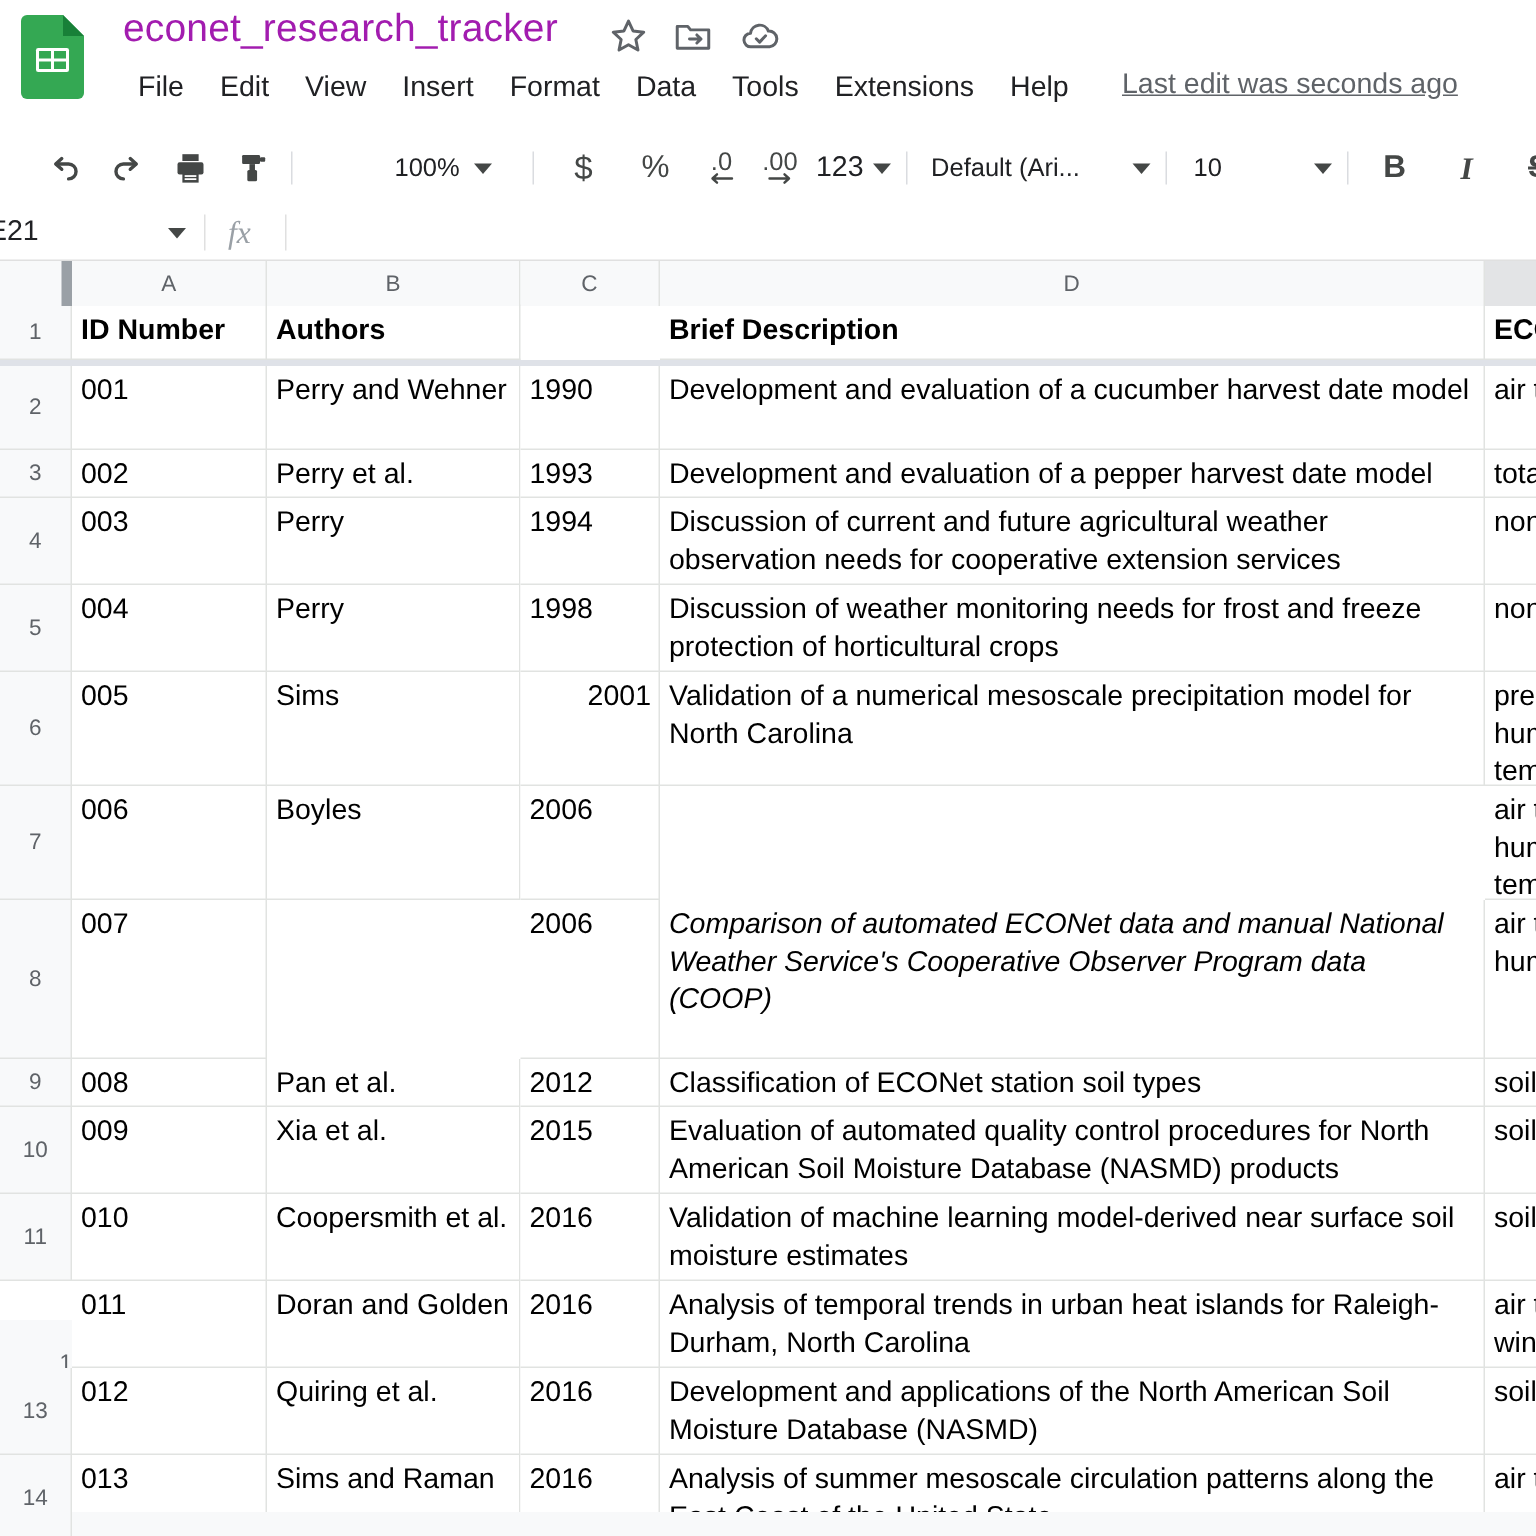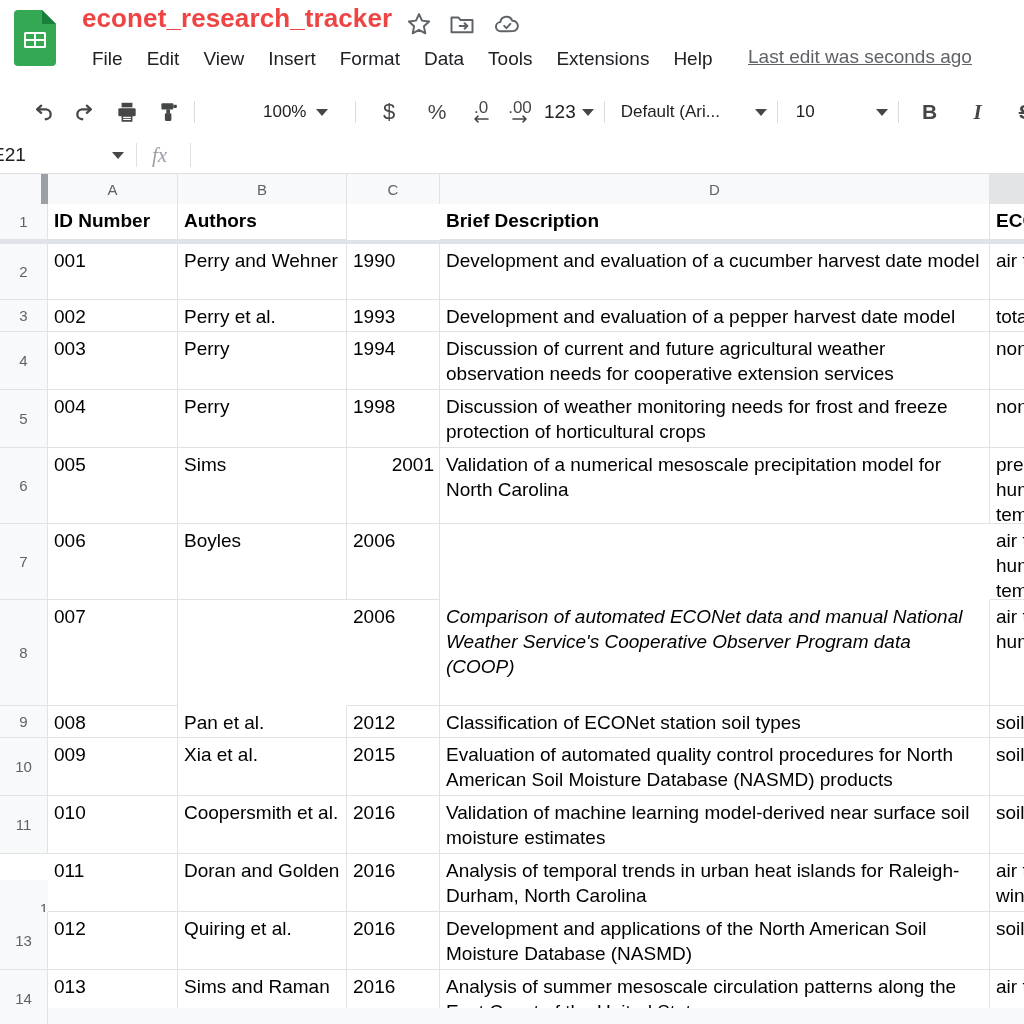--- a/index.html
+++ b/index.html
@@ -14,21 +14,21 @@
   
   #titlebar {
     position: absolute; left: 0; top: 0; width: 1024px; height: 88px;
     background: #ffffff;
   }
   #app-logo {
     position: absolute; left: 14px; top: 10px; width: 42px; height: 56px;
   }
   #doc-title {
     position: absolute; left: 82px; top: 3px;
-    font-size: 26px; color: #ef4444; font-weight: 700;
+    font-size: 26px; color: #a21caf; font-weight: 400;
     white-space: nowrap; letter-spacing: 0.1px;
   }
   .title-icon {
     position: absolute; top: 10px; width: 28px; height: 28px;
     color: #5f6368;
   }
   #star-icon   { left: 405px; }
   #move-icon   { left: 448px; }
   #cloud-icon  { left: 493px; }
 

